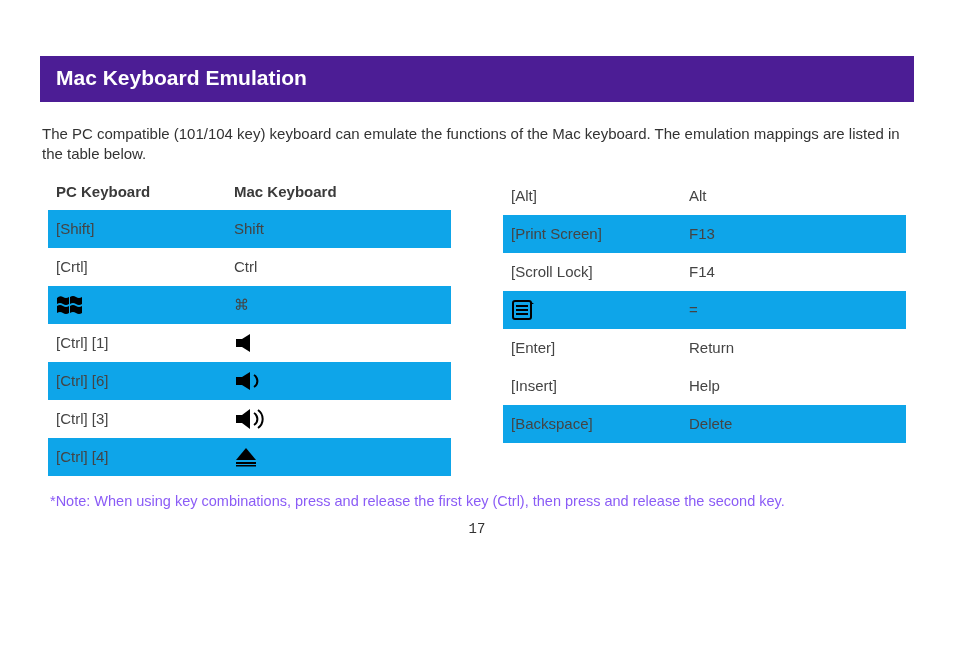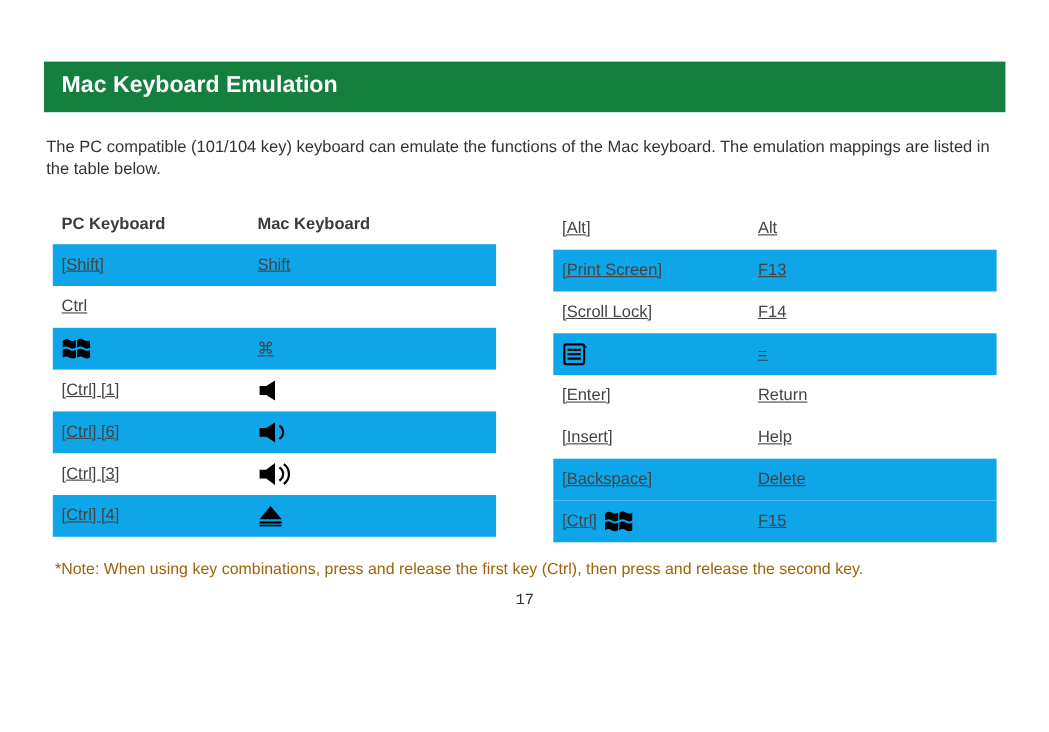--- a/index.html
+++ b/index.html
@@ -8,32 +8,32 @@
     background: #fff;
     width: 954px;
     height: 665px;
     position: relative;
     color: #3a3a3a;
   }
   .page {
     padding: 56px 40px 20px 40px;
   }
   .title-bar {
-    background: #15803d;
+    background: #4c1d95;
     color: #fff;
     font-weight: bold;
     font-size: 21px;
     padding: 10px 16px 12px 16px;
     margin-bottom: 22px;
   }
   .intro {
     font-size: 15px;
     line-height: 1.35;
     color: #333;
-    margin-bottom: 24px;
+    margin-bottom: 12px;
     padding: 0 2px;
   }
   .tables {
     display: flex;
     gap: 52px;
     padding: 0 8px;
   }
   .col {
     flex: 1;
   }
@@ -43,28 +43,27 @@
     font-size: 15px;
     padding: 6px 8px 10px 8px;
   }
   .body-row {
     display: flex;
     align-items: center;
     font-size: 15px;
     color: #444;
     min-height: 38px;
     padding: 4px 8px;
-    text-decoration: underline;
   }
   .body-row.stripe { background: #0ea5e9; }
   .cell-l { flex: 0 0 46%; display: flex; align-items: center; gap: 6px; }
   .cell-r { flex: 1; display: flex; align-items: center; }
   .note {
     font-size: 14.5px;
-    color: #a16207;
+    color: #8b5cf6;
     line-height: 1.35;
     padding: 0 10px;
     margin-top: 16px;
   }
   .pagenum {
     text-align: center;
     font-size: 14px;
     color: #333;
     margin-top: 10px;
     font-family: Liberation Mono, monospace;
@@ -90,20 +89,23 @@
       </div>
     <div class="body-row stripe">
           <div class="cell-l">
             <span>[Shift]</span>
           </div>
           <div class="cell-r">
             <span>Shift</span>
           </div>
         </div>
         <div class="body-row">
+          <div class="cell-l">
+            <span>[Crtl]</span>
+          </div>
           <div class="cell-r">
             <span>Ctrl</span>
           </div>
         </div>
         <div class="body-row stripe">
           <div class="cell-l">
             <span class="ico">
               <svg width="26" height="22" viewBox="0 0 26 22">
                 <path d="M1 4 Q4 1 7 3 Q10 5 13 3 L13 10 Q10 12 7 10 Q4 8 1 10 Z" fill="#000"></path>
                 <path d="M14 3 Q17 1 20 3 Q23 5 26 3 L26 10 Q23 12 20 10 Q17 8 14 10 Z" fill="#000"></path>
@@ -228,34 +230,18 @@
           </div>
         </div>
         <div class="body-row stripe">
           <div class="cell-l">
             <span>[Backspace]</span>
           </div>
           <div class="cell-r">
             <span>Delete</span>
           </div>
         </div>
-        <div class="body-row stripe">
-          <div class="cell-l">
-            <span>[Ctrl]</span>
-            <span class="ico">
-              <svg width="26" height="22" viewBox="0 0 26 22">
-                <path d="M1 4 Q4 1 7 3 Q10 5 13 3 L13 10 Q10 12 7 10 Q4 8 1 10 Z" fill="#000"></path>
-                <path d="M14 3 Q17 1 20 3 Q23 5 26 3 L26 10 Q23 12 20 10 Q17 8 14 10 Z" fill="#000"></path>
-                <path d="M1 12 Q4 10 7 12 Q10 14 13 12 L13 19 Q10 21 7 19 Q4 17 1 19 Z" fill="#000"></path>
-                <path d="M14 12 Q17 10 20 12 Q23 14 26 12 L26 19 Q23 21 20 19 Q17 17 14 19 Z" fill="#000"></path>
-              </svg>
-            </span>
-          </div>
-          <div class="cell-r">
-            <span>F15</span>
-          </div>
-        </div>
       </div>
   </div>
 
   <p class="note">*Note: When using key combinations, press and release the first key (Ctrl), then press and release the second key.</p>
   <div class="pagenum">17</div>
 </div>
 
 </body></html>

